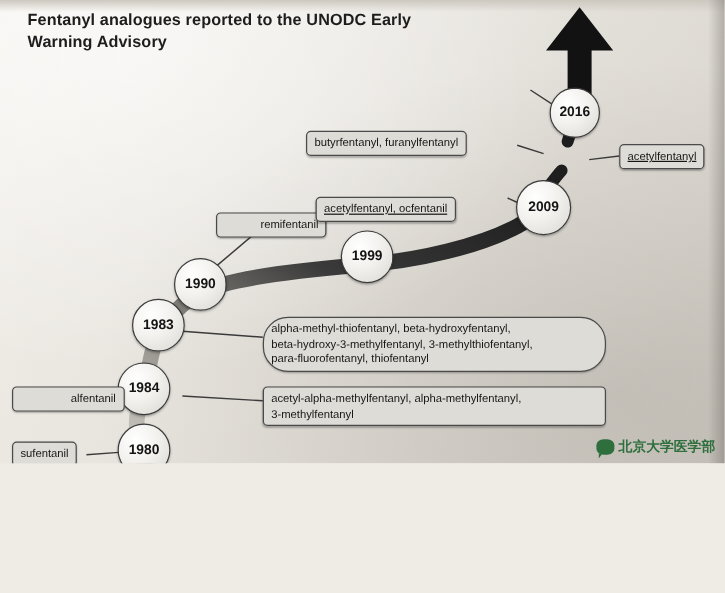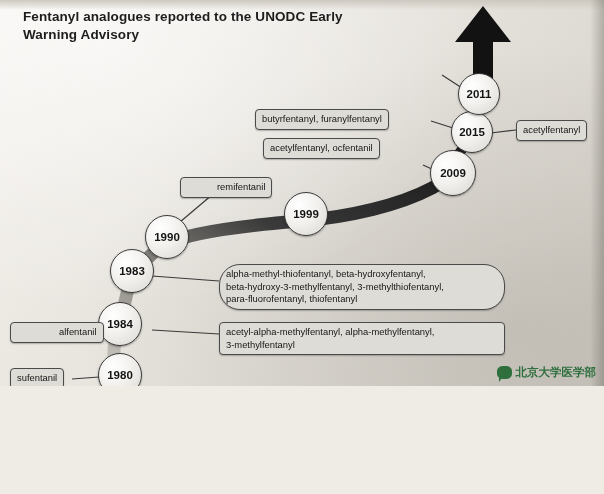--- a/index.html
+++ b/index.html
@@ -152,25 +152,22 @@
   </div>
   <div class="node" style="left:145px;top:215px;width:42px;height:42px;">
     <span>1990</span>
   </div>
   <div class="node" style="left:284px;top:192px;width:42px;height:42px;justify-content:center;">
     <span>1999</span>
   </div>
   <div class="node" style="left:430px;top:150px;width:44px;height:44px;">
     <span>2009</span>
   </div>
-  <div class="node" style="left:451px;top:111px;width:40px;height:40px;">
-    <span>2015</span>
-  </div>
   <div class="node" style="left:458px;top:73px;width:40px;height:40px;">
-    <span>2011</span>
+    <span>2016</span>
   </div>
 
   <div class="lbl" style="left:84px;top:462px;margin-top:45px;">
     <span>fentanyl</span>
   </div>
 
   <div class="lbl" style="left:10px;top:368px;">
     <span>sufentanil</span>
   </div>
 
@@ -186,30 +183,30 @@
     <div>acetyl-alpha-methylfentanyl, alpha-methylfentanyl,</div>
     <div>3-methylfentanyl</div>
   </div>
 
   <div class="lbl multi" style="left:219px;top:264px;width:272px;border-radius:21px;">
     <div>alpha-methyl-thiofentanyl, beta-hydroxyfentanyl,</div>
     <div>beta-hydroxy-3-methylfentanyl, 3-methylthiofentanyl,</div>
     <div>para-fluorofentanyl, thiofentanyl</div>
   </div>
 
-  <div class="lbl" style="left:263px;top:138px;">
+  <div class="lbl" style="left:263px;top:164px;text-decoration:underline;">
     <span>acetylfentanyl, ocfentanil</span>
   </div>
 
   <div class="lbl" style="left:255px;top:109px;">
     <span>butyrfentanyl, furanylfentanyl</span>
   </div>
 
 
-  <div class="lbl" style="left:516px;top:120px;">
+  <div class="lbl" style="left:516px;top:120px;text-decoration:underline;">
     <span>acetylfentanyl</span>
   </div>
 
 
   <div class="wechat">
     <span class="gicon"></span>
     <span>北京大学医学部</span>
   </div>
 
 </div>

